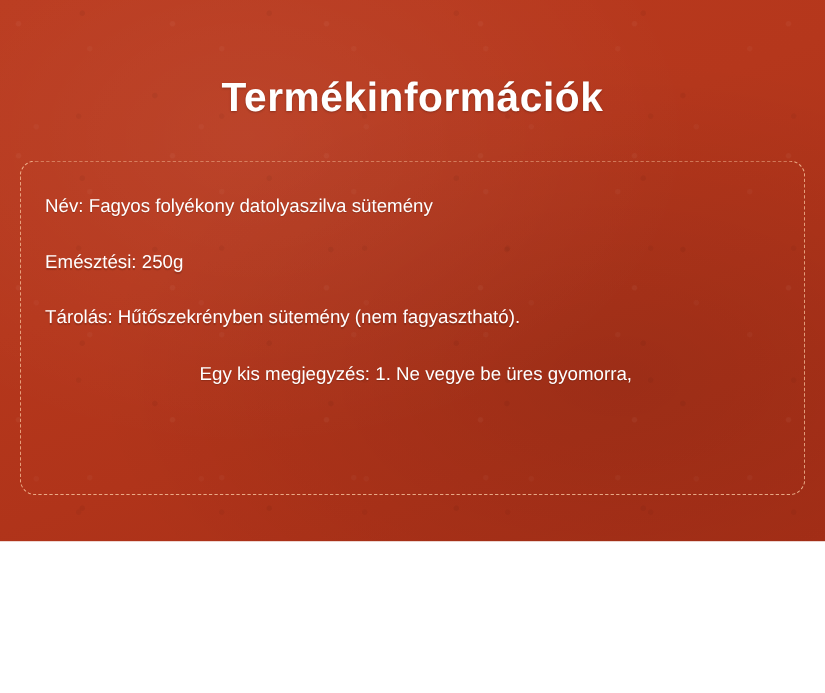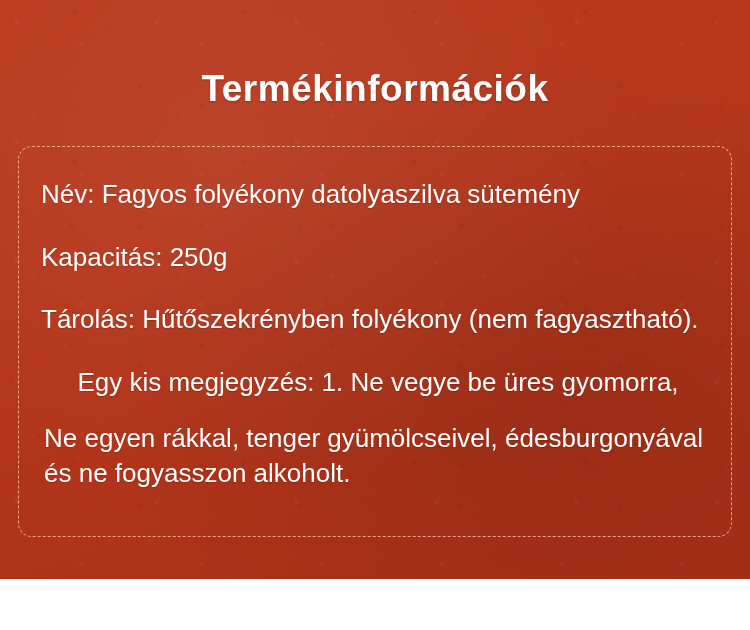--- a/index.html
+++ b/index.html
@@ -8,21 +8,21 @@
   }
   body {
     width: 750px;
     height: 630px;
     font-family: "Liberation Sans", sans-serif;
     background: #ffffff;
   }
   .panel {
     position: relative;
     width: 750px;
-    height: 579px;
+    height: 492px;
     box-sizing: border-box;
     background:
       radial-gradient(ellipse at 30% 25%, rgba(255,255,255,0.06) 0%, rgba(255,255,255,0) 55%),
       radial-gradient(ellipse at 75% 70%, rgba(0,0,0,0.10) 0%, rgba(0,0,0,0) 60%),
       linear-gradient(160deg, #ba3a1e 0%, #b5371c 40%, #a82f17 100%);
     overflow: hidden;
   }
   
   .panel::before {
     content: "";
@@ -56,21 +56,21 @@
     top: 146px;
     right: 18px;
     bottom: 42px;
     border: 1px dashed rgba(255, 210, 170, 0.75);
     border-radius: 14px;
     box-sizing: border-box;
     padding: 30px 22px 20px 22px;
   }
   .lines {
     color: #ffffff;
-    font-size: 26px;
+    font-size: 17px;
     line-height: 1.33;
   }
   .line {
     margin: 0 0 28px 0;
     text-shadow: 0 1px 1px rgba(0,0,0,0.18);
   }
   .line.indent {
     padding-left: 6px;
   }
   .line.tight {
@@ -88,19 +88,18 @@
 </style>
 </head>
 <body>
 
 <div class="panel">
   <h1 class="title">Termékinformációk</h1>
 
   <div class="info-box">
     <div class="lines">
       <p class="line">Név: Fagyos folyékony datolyaszilva sütemény</p>
-      <p class="line">Kapacitás: 250g</p>
-      <p class="line">Tárolás: Hűtőszekrényben folyékony (nem fagyasztható).</p>
+      <p class="line">Emésztési: 250g</p>
+      <p class="line">Tárolás: Hűtőszekrényben sütemény (nem fagyasztható).</p>
       <p class="line indent tight">Egy kis megjegyzés: 1. Ne vegye be üres gyomorra,</p>
-      <p class="line block">Ne egyen rákkal, tenger gyümölcseivel, édesburgonyával és ne fogyasszon alkoholt.</p>
     </div>
   </div>
 </div>
 
 </body></html>

